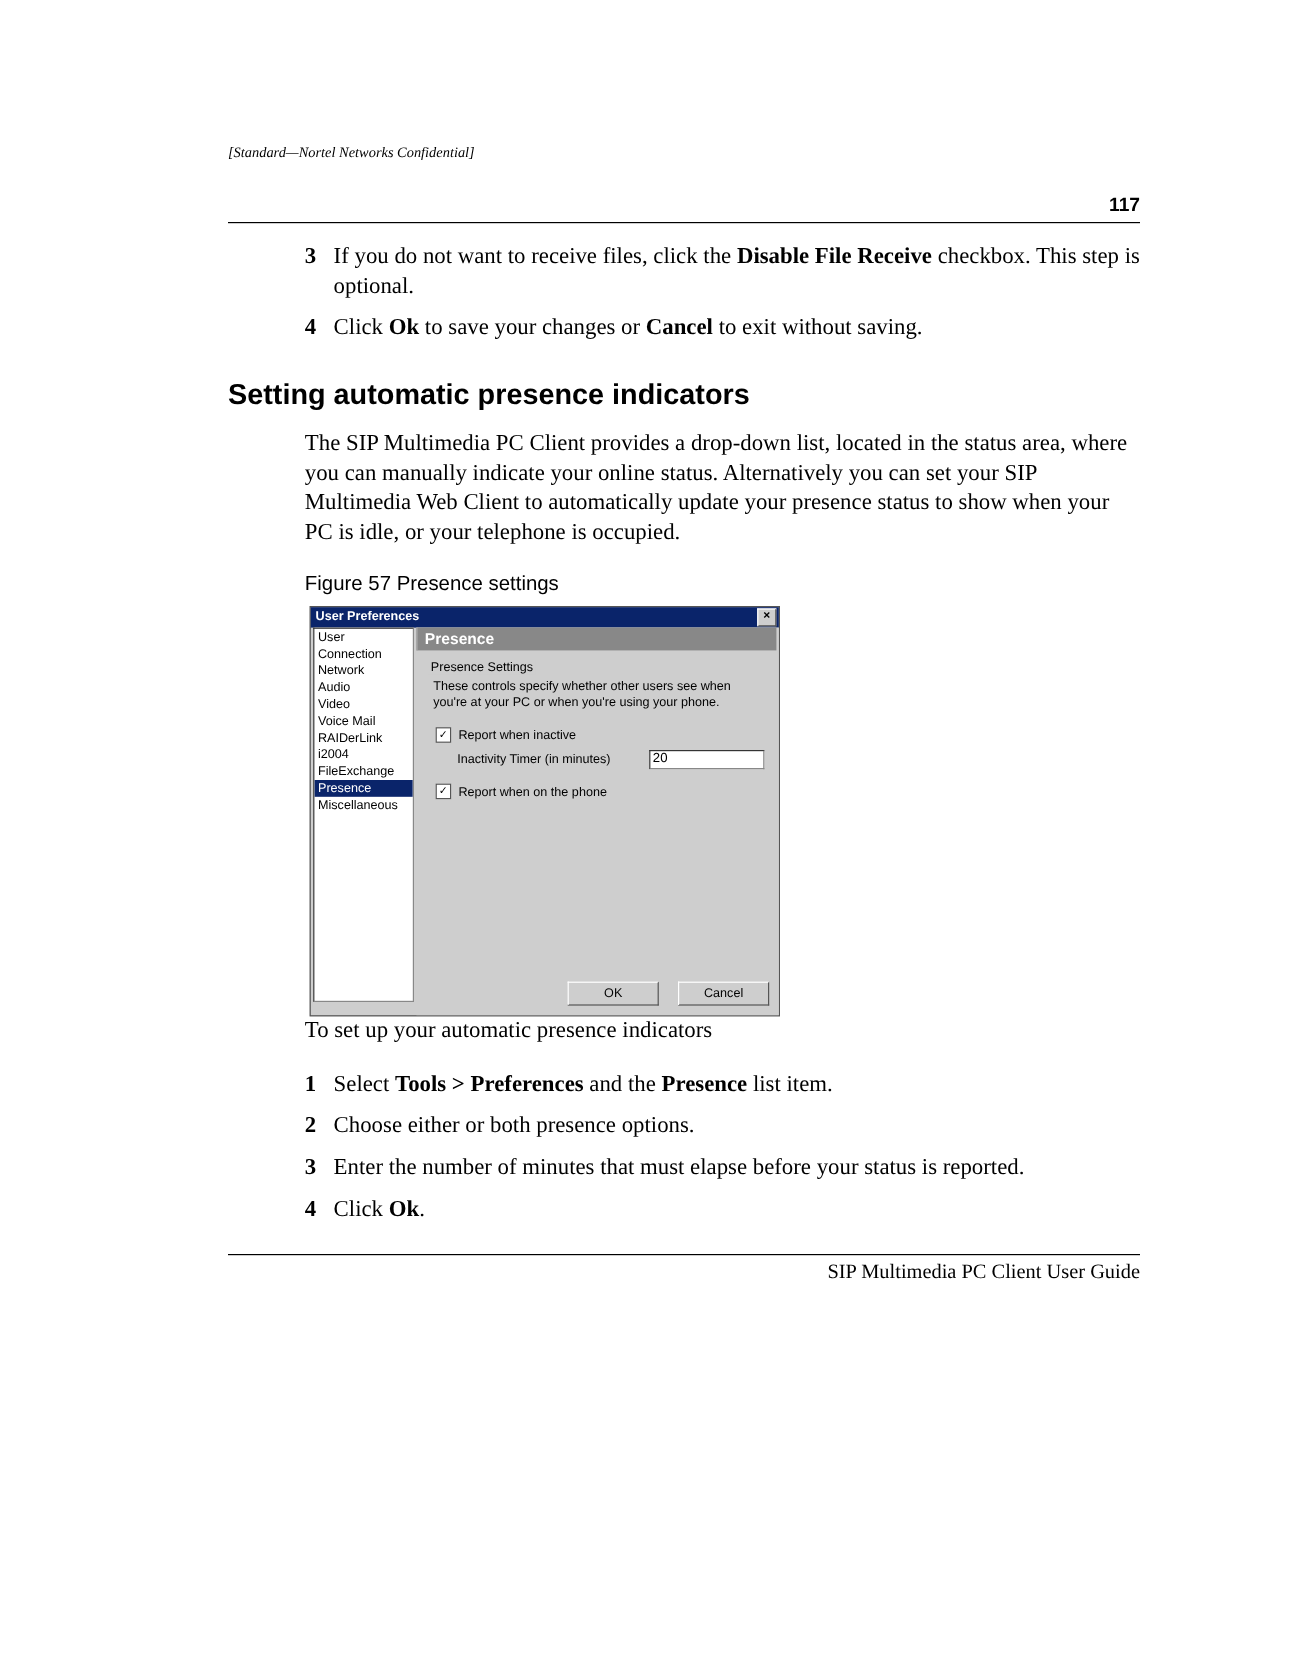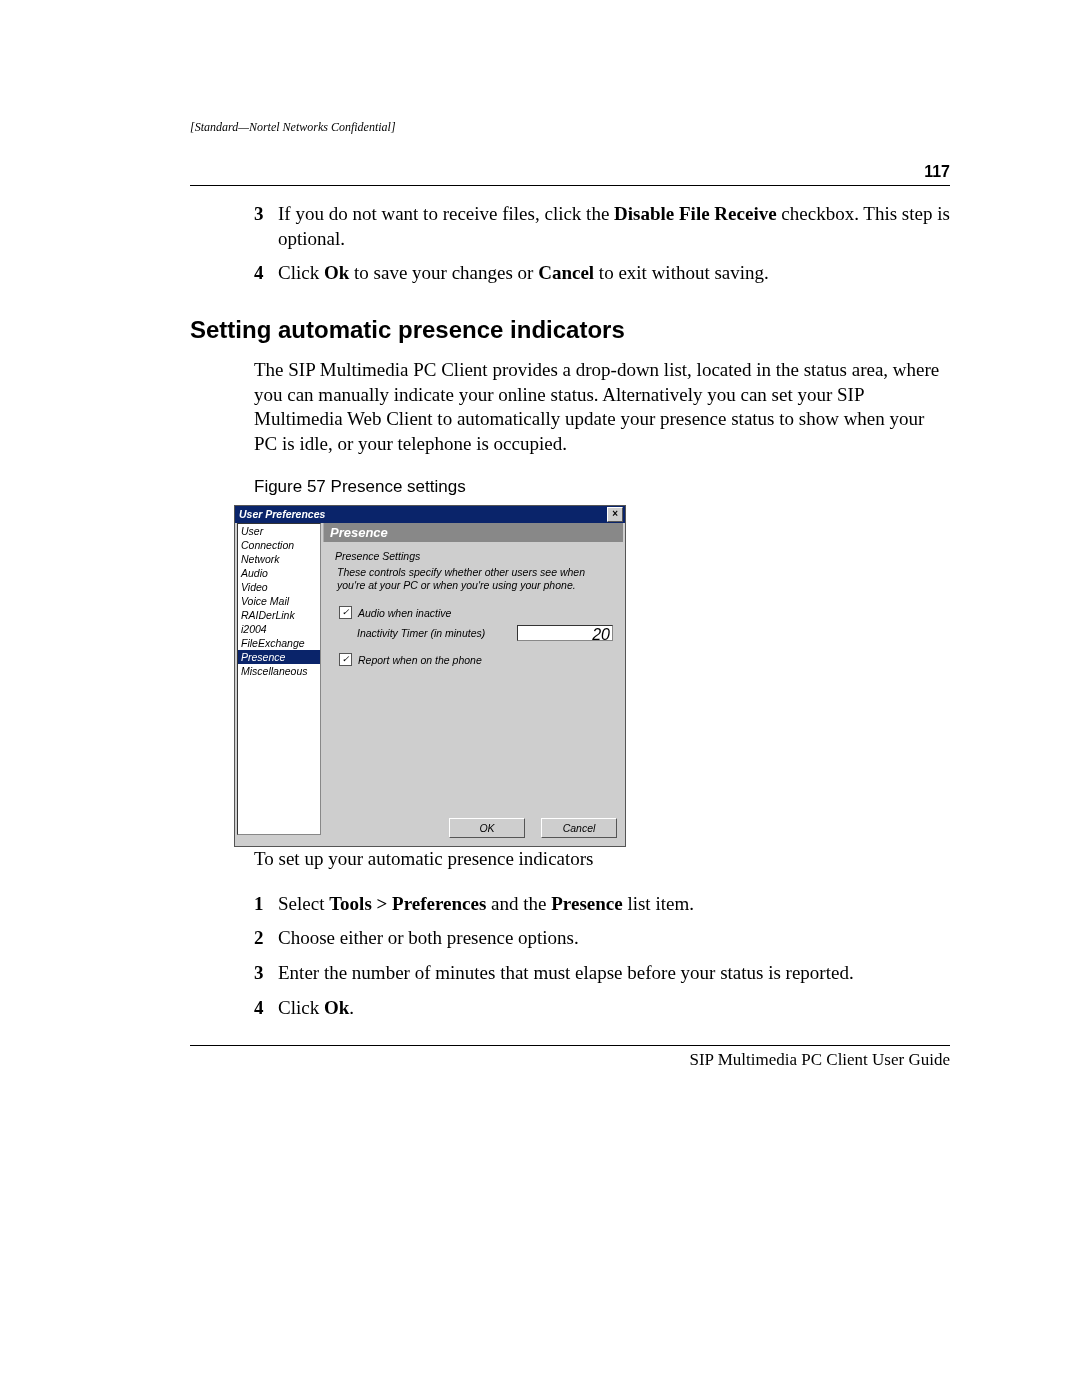--- a/index.html
+++ b/index.html
@@ -43,28 +43,27 @@
     font-size: 24px;
     margin: 30px 0 14px 0;
   }
   .body-para { font-size: 19px; line-height: 1.3; margin-left: 64px; margin-bottom: 20px; }
   .fig-caption { font-size: 17px; font-family: Arial, Helvetica, sans-serif; margin-left: 64px; margin-bottom: 8px; }
   .fig-caption b { font-weight: normal; }
 
   
   .dialog {
     width: 390px;
-    margin-left: 44px;
+    margin-left: 68px;
     background: #cecece;
     border: 1px solid #555;
     font-family: Tahoma, Arial, sans-serif;
     font-size: 10.5px;
     color: #000;
     position: relative;
-    font-style: italic;
   }
   .titlebar {
     background: #0a246a;
     color: #fff;
     height: 17px;
     display: flex;
     align-items: center;
     padding: 0 2px 0 4px;
     font-weight: bold;
     font-size: 10.5px;
@@ -114,21 +113,21 @@
   .chkbox {
     width:11px; height:11px; background:#fff;
     border:1px solid #555; margin-right:6px;
     display:flex; align-items:center; justify-content:center;
     font-size:9px; line-height:9px;
   }
   .subrow { display:flex; align-items:center; margin: 2px 0 12px 24px; font-size:10.5px; }
   .subrow .lbl { flex:1; }
   .subrow .inp {
     width: 90px; height:14px; background:#fff; border:1px inset #888;
-    padding:0 2px; font-size:16px;text-align:right;
+    padding:0 2px; font-size:11px;
   }
   .btnrow { display:flex; justify-content:flex-end; padding: 6px 6px; gap:16px; }
   .winbtn {
     min-width: 54px; height:18px;
     background:#cecece;
     border:1px solid #fff;
     border-right-color:#555; border-bottom-color:#555;
     font-size:10.5px;
     display:flex; align-items:center; justify-content:center;
     padding: 0 10px;
@@ -199,21 +198,21 @@
         <div>Miscellaneous</div>
       </div>
       <div class="rightpane">
         <div class="pres-hdr">Presence</div>
         <div class="groupbox">
           <span class="groupbox-legend">Presence Settings</span>
           <div class="desc">These controls specify whether other users see when you're at your PC or when you're using your phone.</div>
 
           <div class="chkrow">
             <span class="chkbox">✓</span>
-            <span>Audio when inactive</span>
+            <span>Report when inactive</span>
           </div>
           <div class="subrow">
             <span class="lbl">Inactivity Timer (in minutes)</span>
             <span class="inp">20</span>
           </div>
 
           <div class="chkrow">
             <span class="chkbox">✓</span>
             <span>Report when on the phone</span>
           </div>

